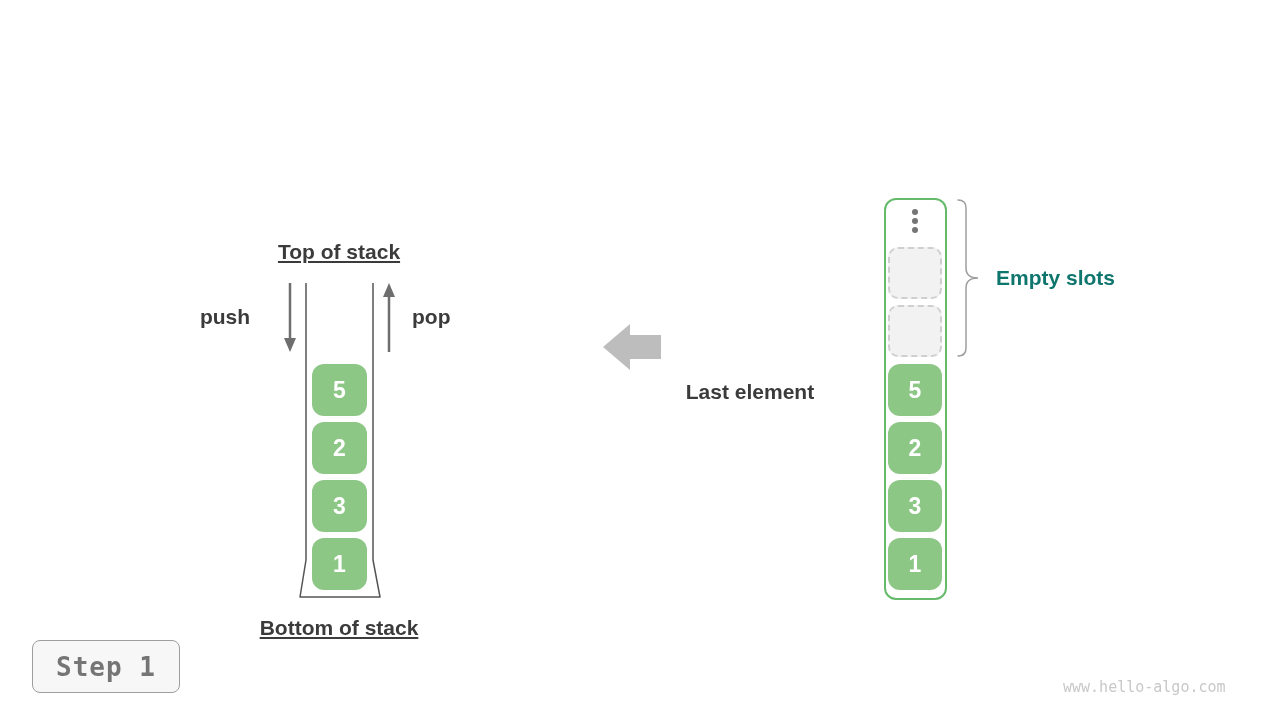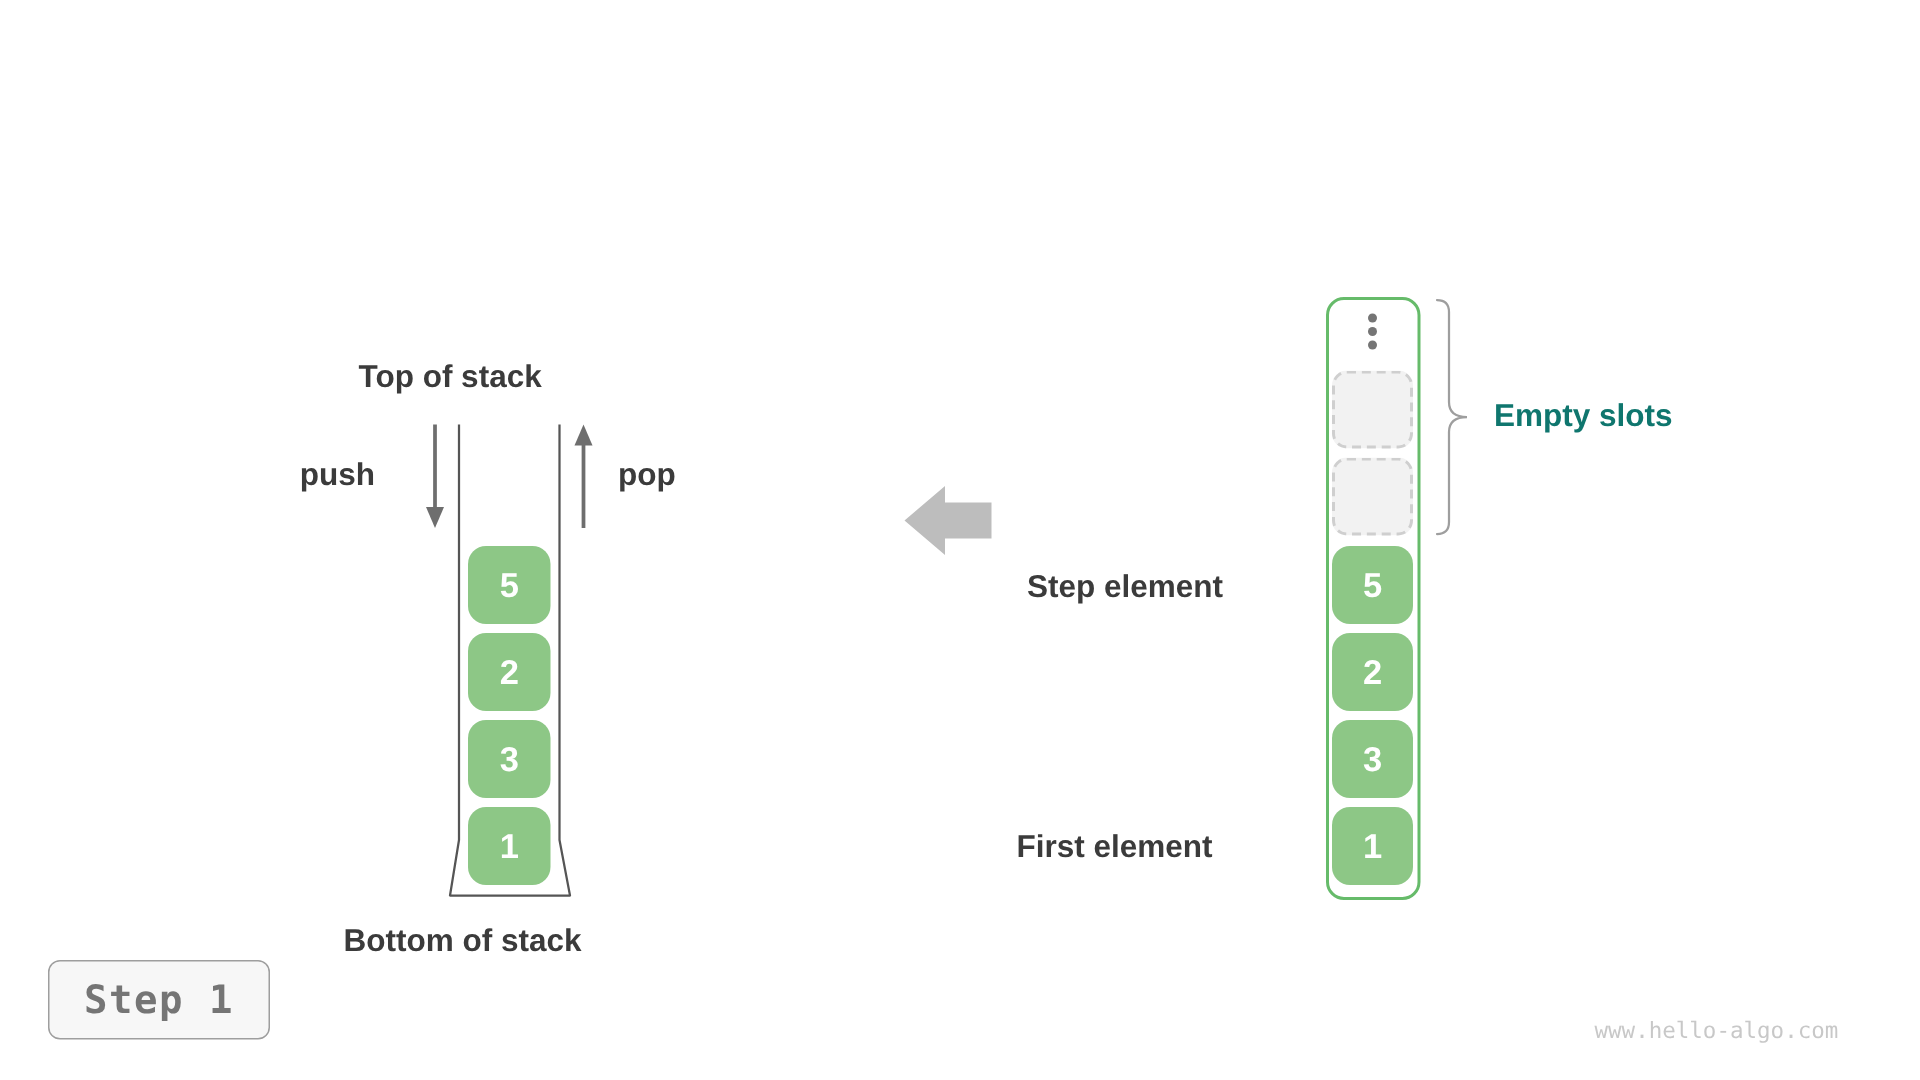--- a/index.html
+++ b/index.html
@@ -2,21 +2,21 @@
 <html><head>
 <meta charset="utf-8">
 <style>
   html,body{margin:0;padding:0;background:#fff;}
   .canvas{
     position:relative;width:1280px;height:720px;background:#ffffff;
     font-family:"Liberation Sans","DejaVu Sans",sans-serif;overflow:hidden;
   }
   .abs{position:absolute;}
   .lbl{color:#3b3b3b;font-weight:bold;font-size:21px;line-height:26px;white-space:nowrap;}
-  .lbl.center{}
+  .lbl.center{text-align:center;text-decoration:underline;}
   .lbl.right{text-align:center;}
   .muted{color:#0f766e;}
   .caption{color:#8e8e8e;font-size:23px;font-weight:normal;text-align:center;white-space:nowrap;}
   .cell{
     position:absolute;width:55px;height:52px;border-radius:12px;
     background:#8dc786;color:#ffffff;font-size:23px;font-weight:600;
     display:flex;align-items:center;justify-content:center;
   }
   .cell.right-col{width:54px;}
   .slot{
@@ -71,22 +71,21 @@
   <div class="cell" style="left:312px;top:480px;">3</div>
   <div class="cell" style="left:312px;top:538px;">1</div>
 
   <div class="abs lbl center" style="left:229px;top:615px;width:220px;">Bottom of stack</div>
 
   <svg class="abs" style="left:601px;top:320px;" width="62" height="54" viewBox="0 0 62 54">
     <polygon points="2,27 29,4 29,15 60,15 60,39 29,39 29,50" fill="#bdbdbd"></polygon>
   </svg>
 
 
-  <div class="abs lbl right" style="left:640px;top:379px;width:220px;">Step element</div>
-  <div class="abs lbl right" style="left:633px;top:552px;width:220px;">First element</div>
+  <div class="abs lbl right" style="left:640px;top:379px;width:220px;">Last element</div>
 
   <div class="array-box"></div>
 
   <div class="dots">
     <span class="dot"></span>
       <span class="dot"></span>
       <span class="dot"></span>
   </div>
 
   <div class="slot" style="left:888px;top:247px;"></div>

